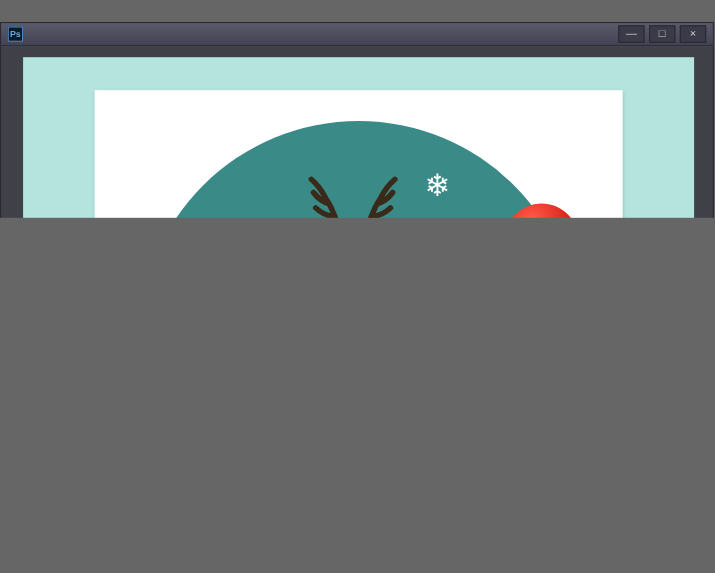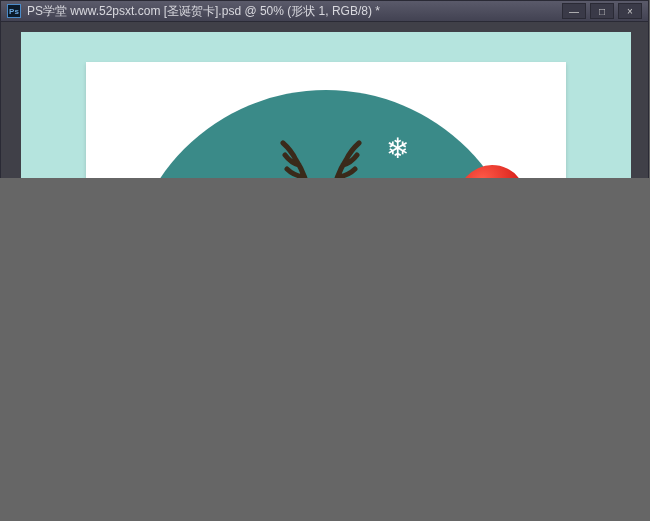--- a/index.html
+++ b/index.html
@@ -8,20 +8,21 @@
     height: 521px;
     background: #666;
     font-family: "Microsoft YaHei", sans-serif;
     overflow: hidden;
   }
   .window {
     width: 650px;
     height: 381px;
     background: #666;
     position: relative;
+    margin-top: 20px;
   }
   .titlebar {
     width: 649px;
     height: 22px;
     background: linear-gradient(#5a5a6a, #424252);
     border: 1px solid #2a2a35;
     display: flex;
     align-items: center;
     padding-left: 6px;
     position: relative;
@@ -157,21 +158,20 @@
     background: #666;
   }
 </style>
 </head>
 <body>
 
 <div class="window">
 
   <div class="titlebar">
     <div class="ps-icon">Ps</div>
-    <div class="titlebar-text">PS学堂  www.52psxt.com [圣诞贺卡].psd @ 50% (形状 1,  RGB/8) *</div>
     <div class="titlebar-controls">
       <div class="tctrl">—</div>
       <div class="tctrl">□</div>
       <div class="tctrl">×</div>
     </div>
   </div>
 
   <div class="workspace">
 
     <div class="canvas-bg">

